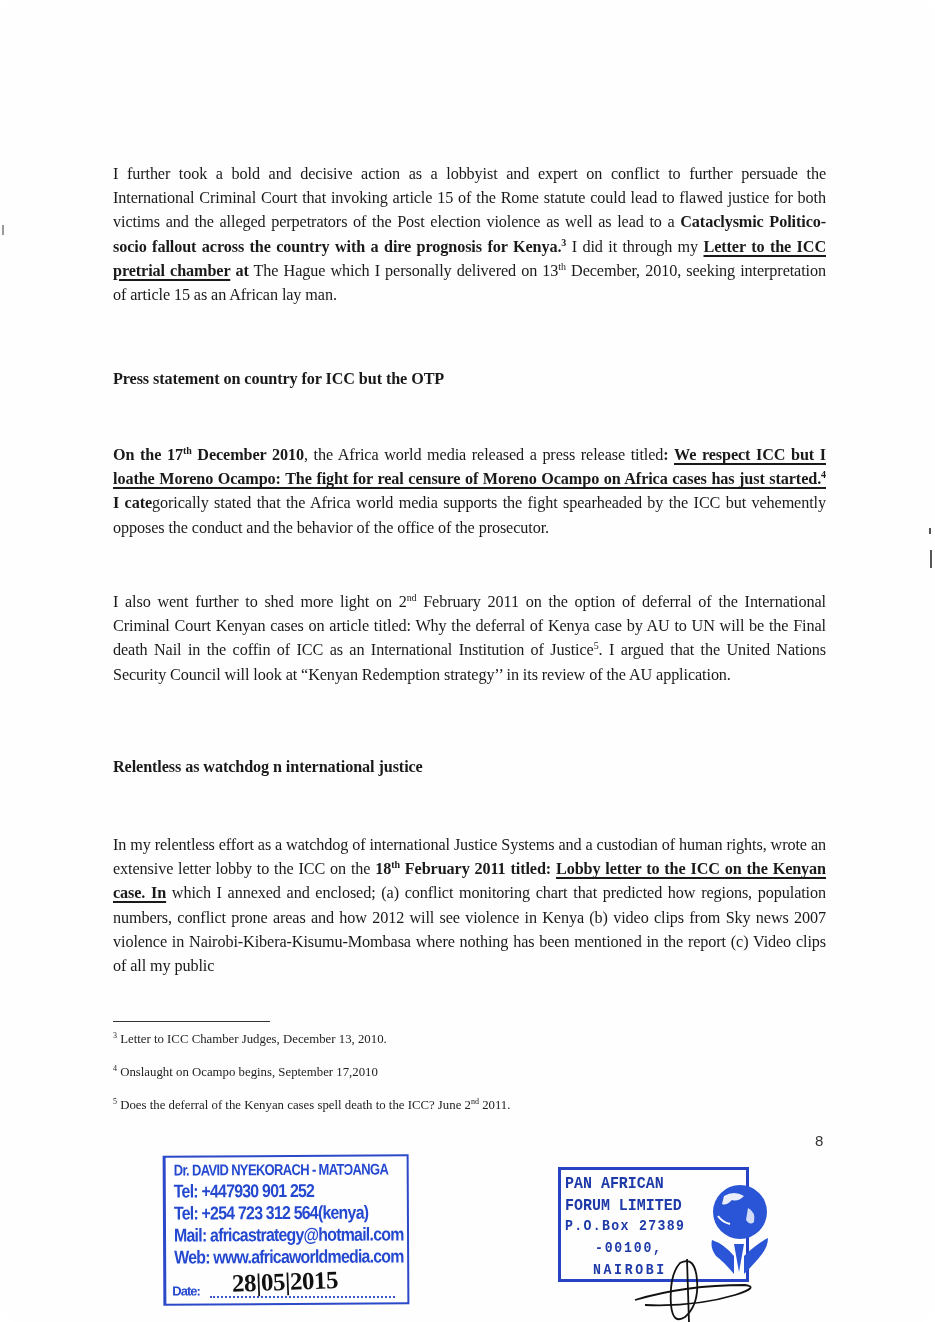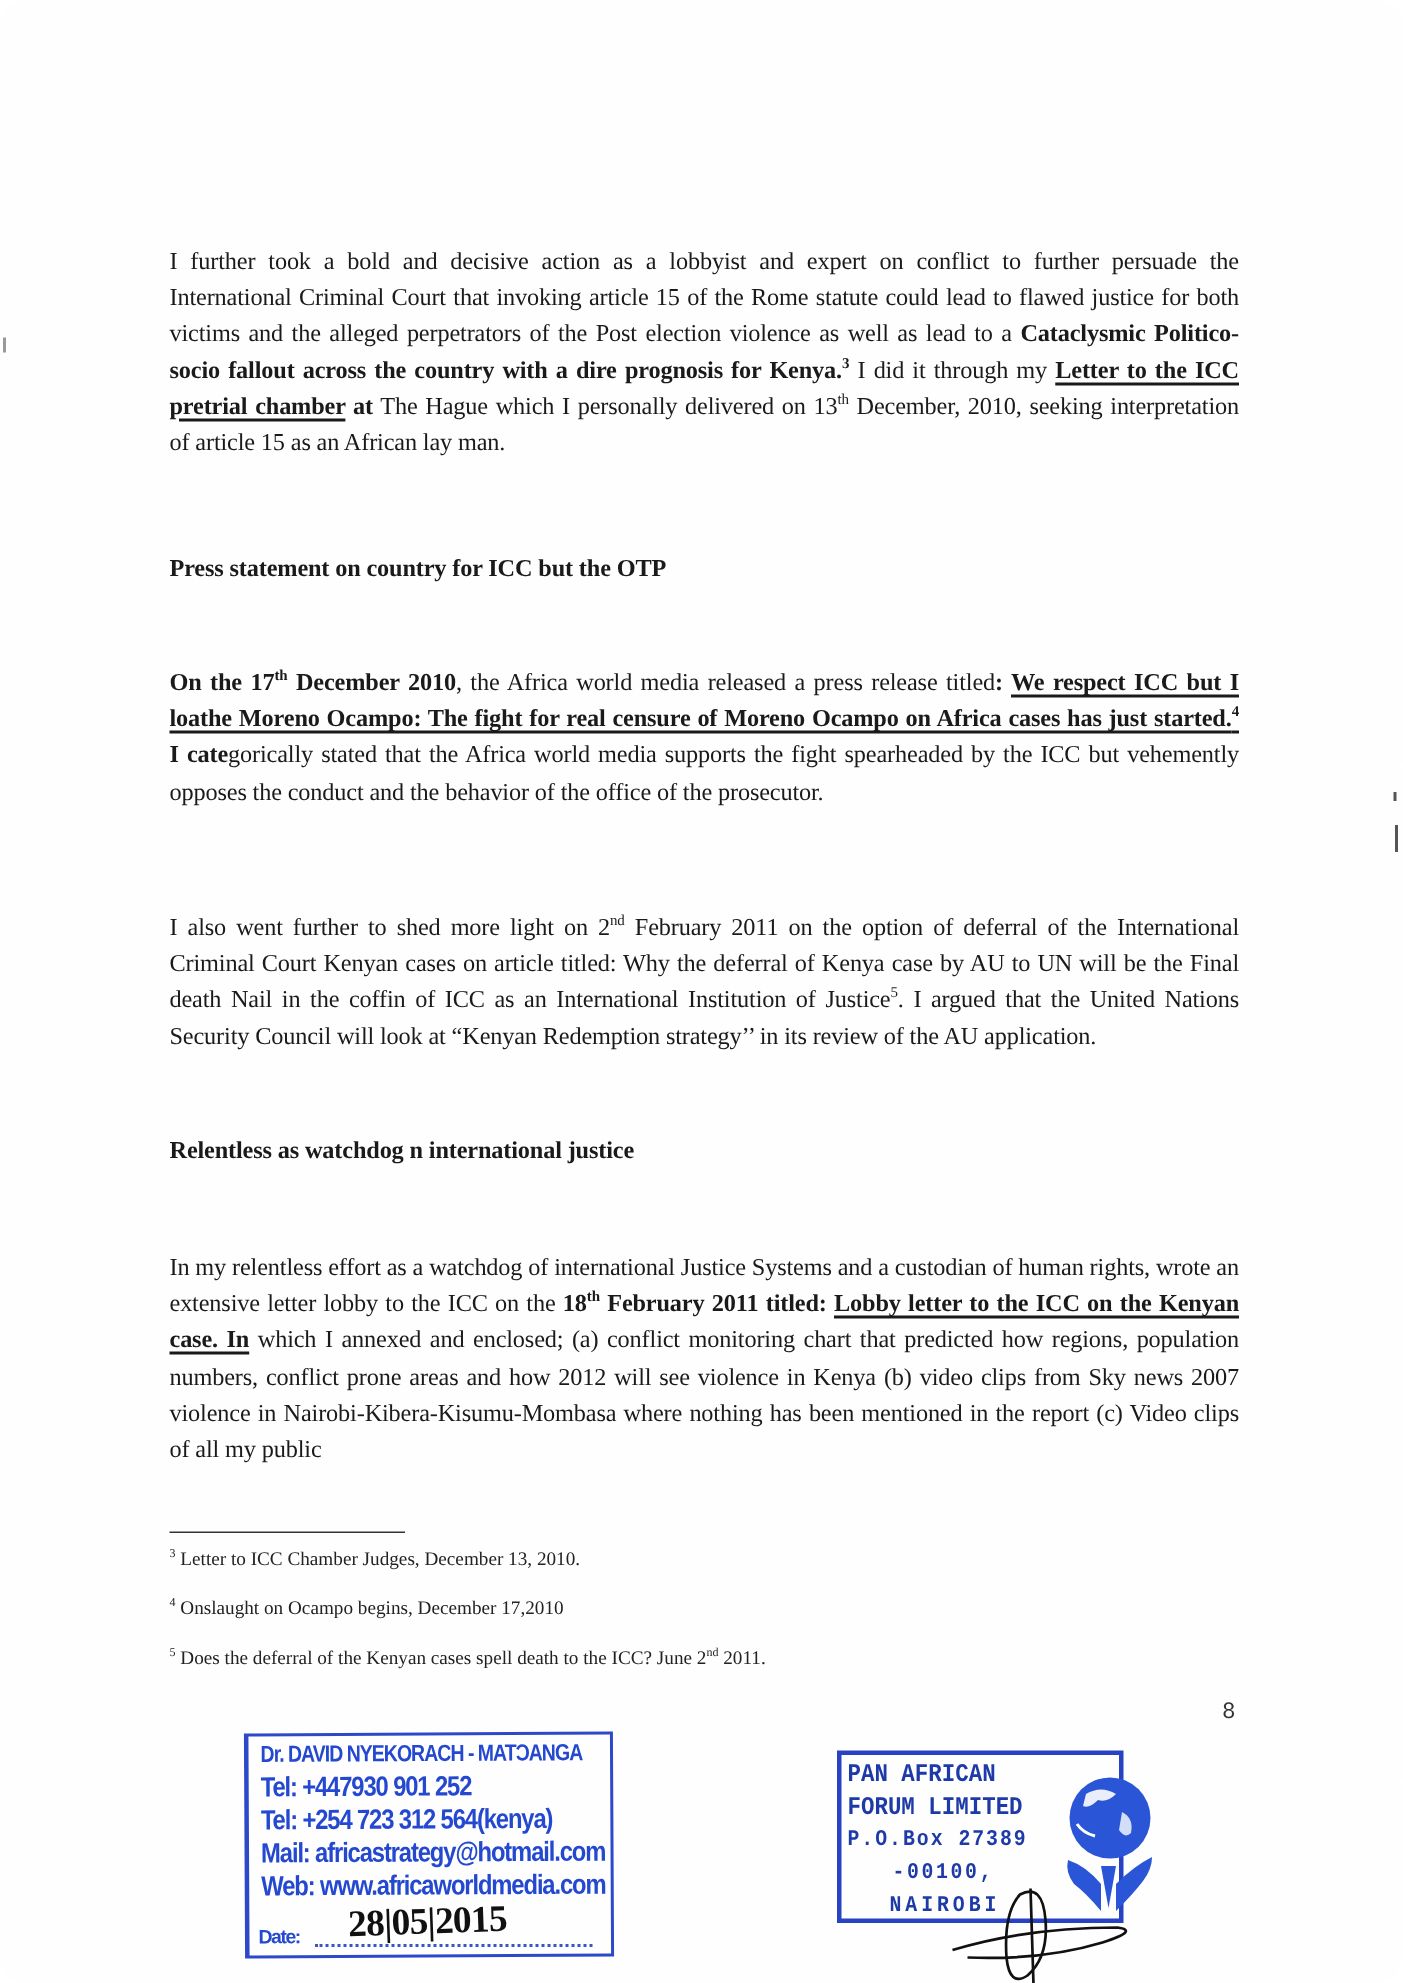--- a/index.html
+++ b/index.html
@@ -7,21 +7,21 @@
     body { position: relative; font-family: "Liberation Serif", serif; color: #1a1a1a; }
     .page { position: absolute; left: 0; top: 0; width: 935px; height: 1322px; background: #fefefe; border-radius: 17px; }
     .block { position: absolute; left: 113px; width: 713px; font-size: 16.2px; line-height: 24.2px; text-align: justify; letter-spacing: -0.1px; }
     .block sup { font-size: 10px; line-height: 0; vertical-align: super; }
     .b { font-weight: bold; }
     .u { text-decoration: underline; text-decoration-thickness: 1.5px; text-underline-offset: 3px; }
     .heading { position: absolute; left: 113px; font-size: 16.2px; font-weight: bold; letter-spacing: -0.1px; }
     .p1 { top: 162px; }
     .h1 { top: 370px; }
     .p2 { top: 443px; }
-    .p3 { top: 606px; }
+    .p3 { top: 590px; }
     .h2 { top: 758px; }
     .p4 { top: 833px; }
     .fn-rule { position: absolute; left: 113px; top: 1021px; width: 157px; height: 1px; background: #333; }
     .footnote { position: absolute; left: 113px; font-size: 12.8px; color: #222; }
     .footnote sup { font-size: 8px; vertical-align: super; line-height: 0; }
     .fn3 { top: 1032px; text-align: right; }
     .fn4 { top: 1065px; }
     .fn5 { top: 1098px; }
     .page-num { position: absolute; left: 815px; top: 1132px; font-family: "Liberation Sans", sans-serif; font-size: 15px; color: #333; }
     .stamp1 { position: absolute; left: 163px; top: 1155px; width: 246px; height: 150px; border: 2px solid #2b49c8; border-left: 3px solid #2b49c8; color: #2449d0; font-family: "Liberation Sans", sans-serif; font-weight: bold; padding: 3px 0 0 8px; transform: rotate(-0.3deg); }
@@ -54,21 +54,21 @@
 
   <div class="block p3"><span>I also went further to shed more light on 2</span><sup>nd</sup><span> February 2011 on the option of deferral of the International Criminal Court Kenyan cases on article titled: Why the deferral of Kenya case by AU to UN will be the Final death Nail in the coffin of ICC as an International Institution of Justice</span><sup>5</sup><span>.  I argued that the United Nations Security Council will look at “Kenyan Redemption strategy’’ in its review of the AU application.</span></div>
 
   <div class="heading h2">Relentless as watchdog n international justice</div>
 
   <div class="block p4"><span>In my relentless effort as a watchdog of international Justice Systems and a custodian of human rights, wrote an extensive letter lobby to the ICC on the </span><span class="b">18</span><sup class="b">th</sup><span class="b"> February 2011 titled: </span><span class="b u">Lobby letter to the ICC on the Kenyan case. In</span><span> which I annexed and enclosed; (a) conflict monitoring chart that predicted how regions, population numbers, conflict prone areas and how 2012 will see violence in Kenya (b) video clips from Sky news 2007 violence in Nairobi-Kibera-Kisumu-Mombasa where nothing has been mentioned in the report (c) Video clips of all my public</span></div>
 
   <div class="fn-rule"></div>
 
   <div class="footnote fn3"><sup>3</sup><span> Letter to ICC Chamber Judges, December 13, 2010.</span></div>
-  <div class="footnote fn4"><sup>4</sup><span> Onslaught on Ocampo begins, December  17,2010</span></div>
+  <div class="footnote fn4"><sup>4</sup><span> Onslaught on Ocampo begins, September  17,2010</span></div>
   <div class="footnote fn5"><sup>5</sup><span> Does the deferral of the Kenyan cases spell death to the ICC? June 2</span><sup>nd</sup><span> 2011.</span></div>
 
   <div class="page-num">8</div>
 
   <div class="stamp1">
     <div class="s-name">Dr. DAVID NYEKORACH - MATƆANGA</div>
     <div class="s-line">Tel: +447930 901 252</div>
     <div class="s-line">Tel: +254 723 312 564(kenya)</div>
     <div class="s-line">Mail: africastrategy@hotmail.com</div>
     <div class="s-line">Web: www.africaworldmedia.com</div>

